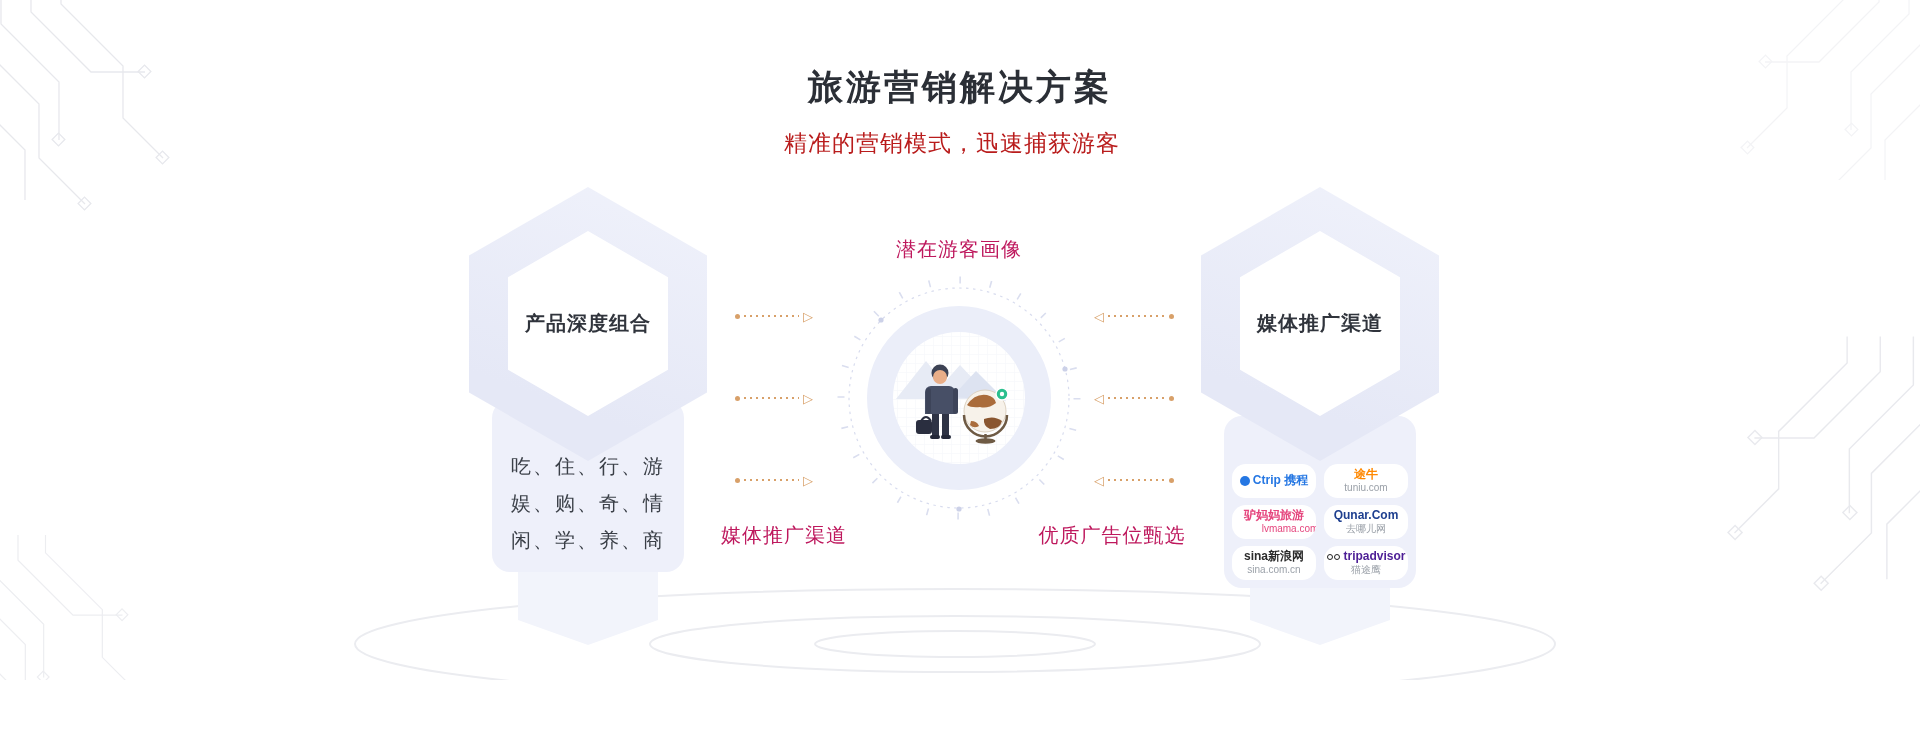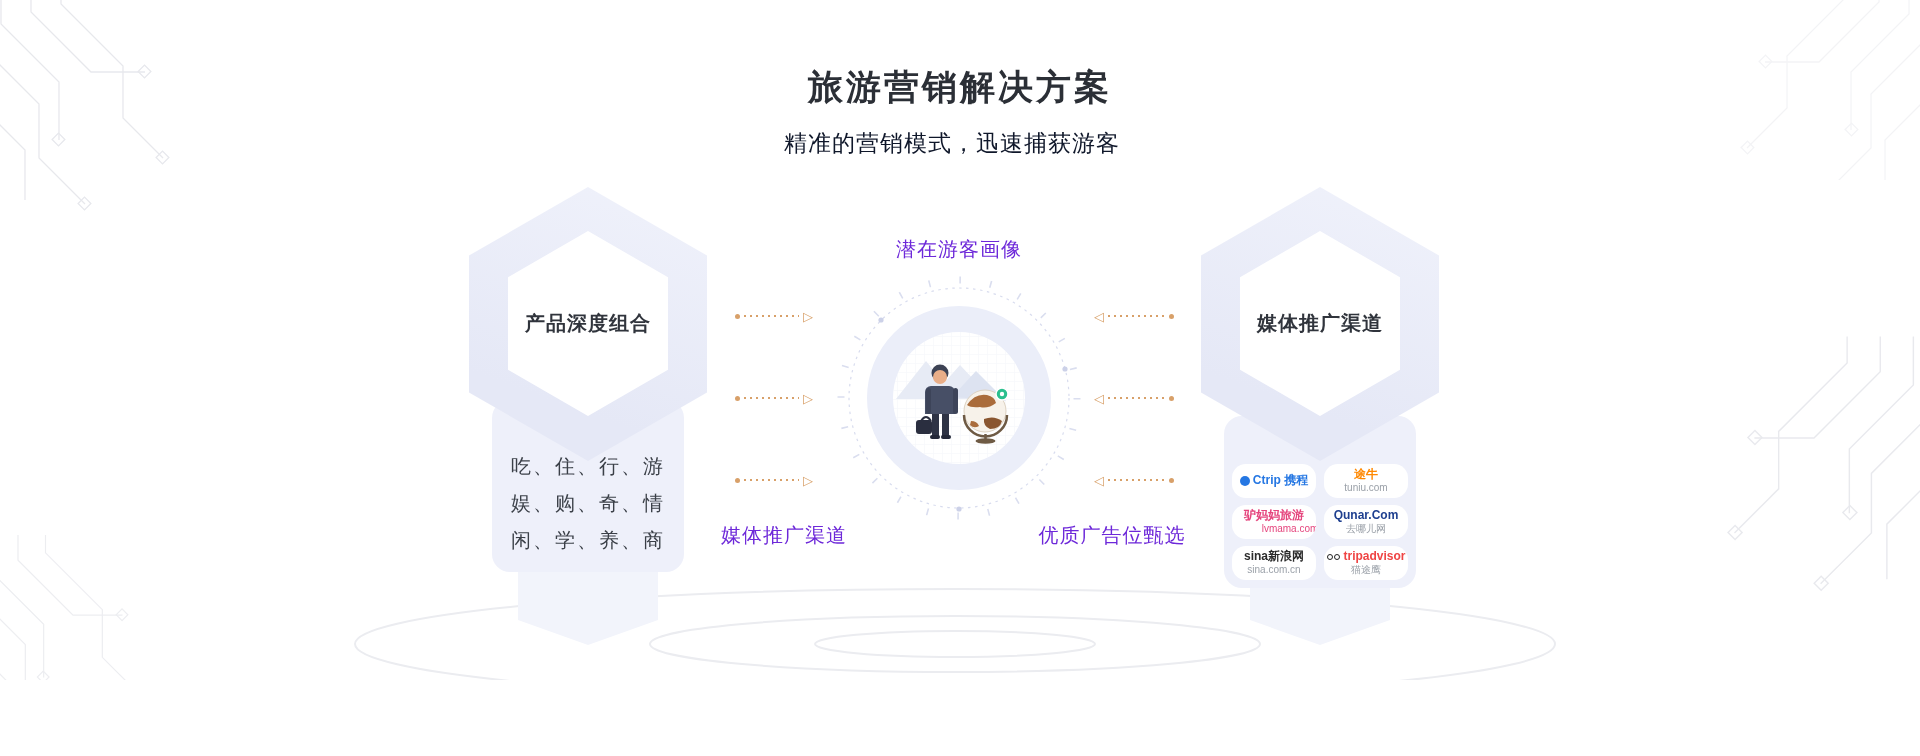--- a/index.html
+++ b/index.html
@@ -10,21 +10,21 @@
   
   .deco { position:absolute; pointer-events:none; }
 
   
   .ripples { position:absolute; left:330px; top:572px; pointer-events:none; }
 
   
   .title { position:absolute; left:0; right:0; top:64px; text-align:center;
            font-size:35px; font-weight:700; letter-spacing:3px; color:#2b2f36; z-index:5; }
   .subtitle { position:absolute; left:0; right:16px; top:128px; text-align:center;
-              font-size:23px; color:#0f172a; letter-spacing:1px; z-index:5; }
+              font-size:23px; color:#b91c1c; letter-spacing:1px; z-index:5; }
 
   
   .hex { position:absolute; clip-path:polygon(50% 0,100% 25%,100% 75%,50% 100%,0 75%,0 25%); }
   .hex-big { background:linear-gradient(200deg,#f0f2fb 0%,#e5e8f6 75%); z-index:3; }
   .hex-white { background:#fff; z-index:4; display:flex; align-items:center; justify-content:center; }
   .hex-ghost { background:#f2f4fb; z-index:1; }
   .hex-label { font-size:20px; font-weight:700; color:#30343c; letter-spacing:1px; }
 
   .panel-card { position:absolute; background:#eef0fa; border-radius:18px; z-index:2; }
 
@@ -38,32 +38,32 @@
                align-items:center; justify-content:center; line-height:1.15; overflow:hidden; }
   .logo-main { font-size:12px; font-weight:700; white-space:nowrap; }
   .logo-sub  { font-size:10px; color:#9aa0a8; white-space:nowrap; }
   .logo-sub:empty { display:none; }
   .logo-ctrip .logo-main { color:#2577e3; }
   .logo-tuniu .logo-main { color:#ff8800; }
   .logo-lvmama .logo-main { color:#e5457d; }
   .logo-lvmama .logo-sub { color:#e5457d;padding-left:32px; }
   .logo-qunar .logo-main { color:#1e3f8f; }
   .logo-sina .logo-main { color:#2b2b2b; }
-  .logo-tripadvisor .logo-main { color:#ef4444; }
+  .logo-tripadvisor .logo-main { color:#4c1d95; }
   .tile-row { display:flex; align-items:center; gap:3px; }
   .ctrip-ico { width:10px; height:10px; border-radius:50%; background:#2577e3; display:inline-block; }
   .owl { display:inline-flex; }
   .owl i { width:6px; height:6px; border:1.5px solid #222; border-radius:50%; display:inline-block; margin:0 .5px; }
 
   
   .dial { position:absolute; left:834px; top:273px; z-index:2; }
 
   
   .orange-label { position:absolute; width:220px; text-align:center; font-size:20px;
-                  color:#6d28d9; letter-spacing:1px; z-index:3; }
+                  color:#be185d; letter-spacing:1px; z-index:3; }
 
   
   .arrow { position:absolute; display:flex; align-items:center; height:20px; z-index:2; }
   .a-dot { width:5px; height:5px; border-radius:50%; background:#d8a069; flex:none; }
   .a-line { flex:1; height:2px; margin:0 4px;
             background-image:repeating-linear-gradient(90deg,#d8a069 0 2px,transparent 2px 6px); }
   .a-tri { font-size:13px; color:#d8a069; line-height:1; flex:none; }
 </style>
 </head>
 <body>

